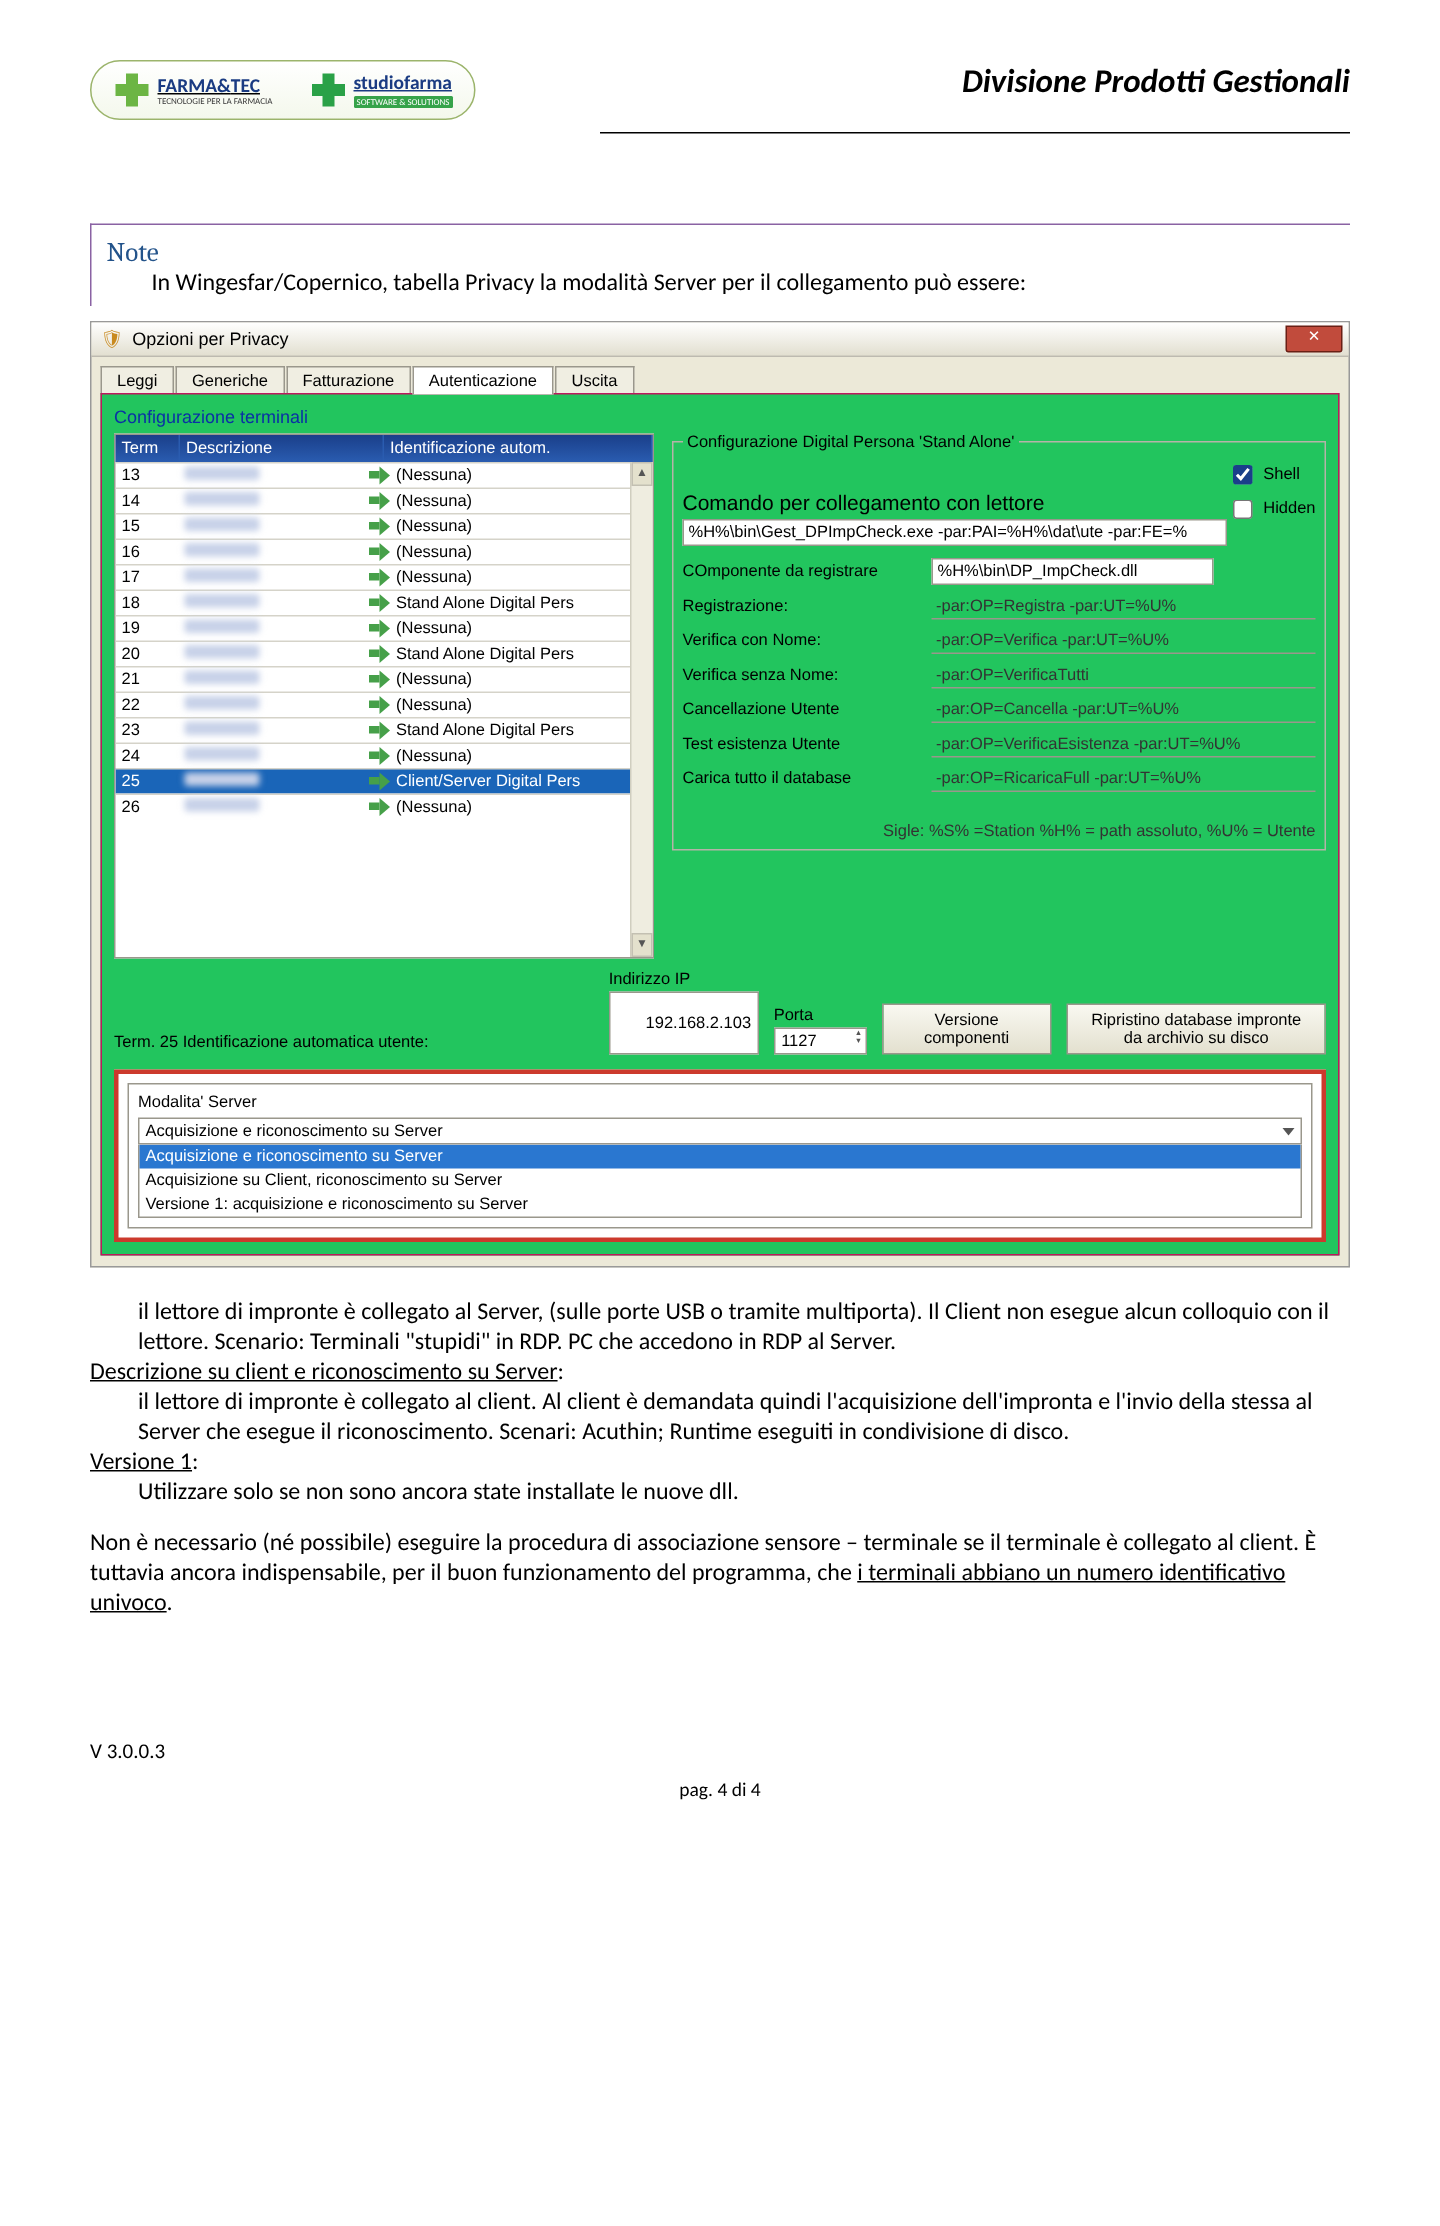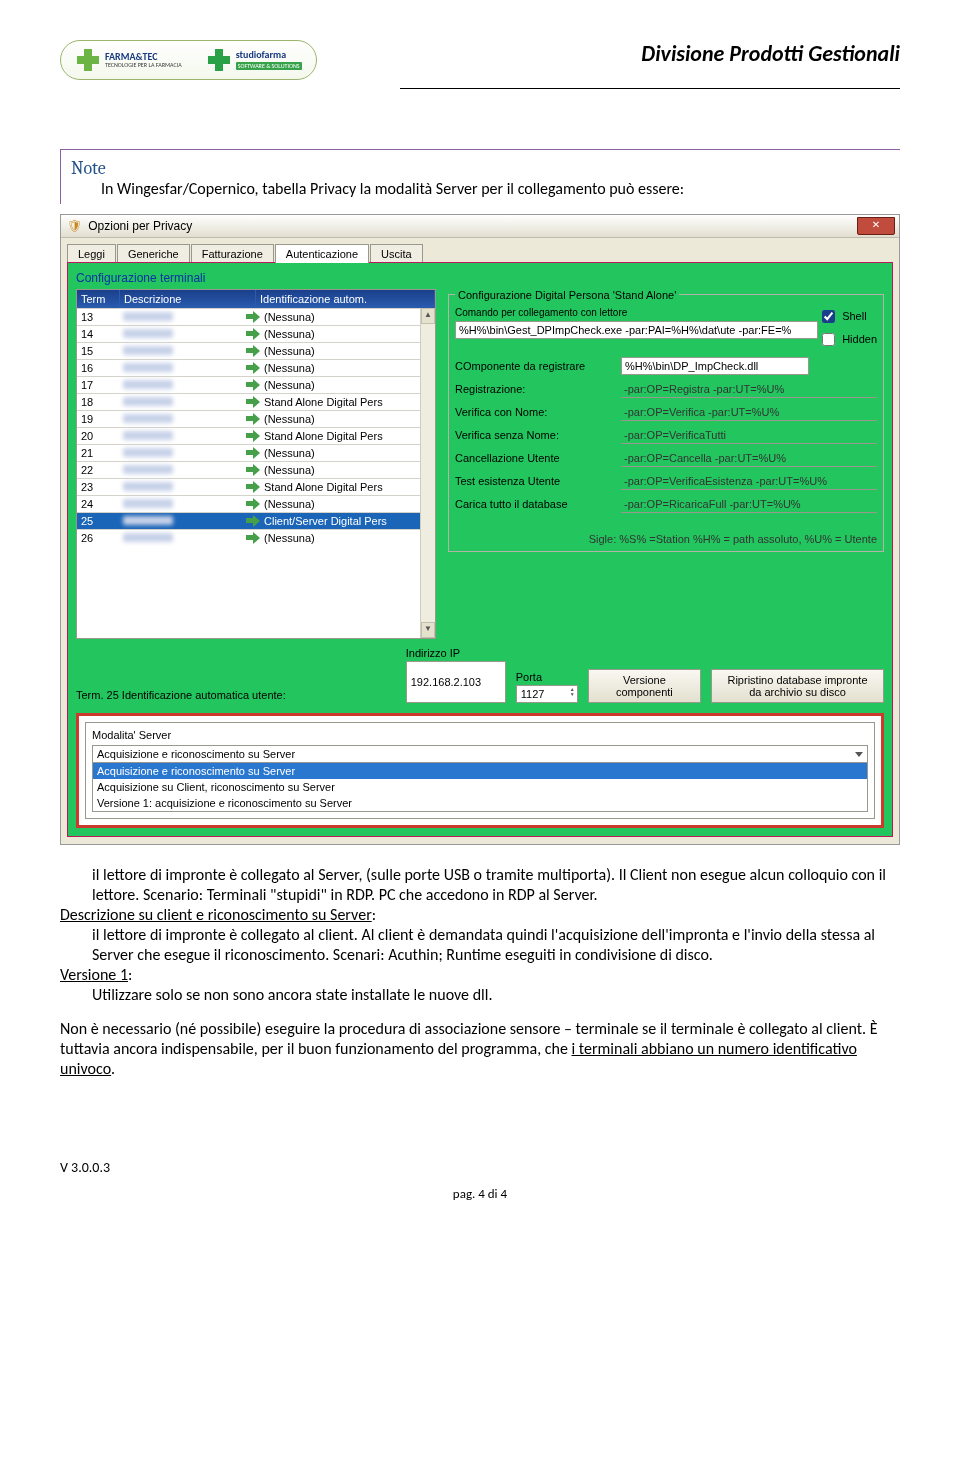--- a/index.html
+++ b/index.html
@@ -42,21 +42,21 @@
   }
   .cross::before, .cross::after {
     content: "";
     position: absolute;
     background: #6cb544;
   }
   .cross::before { left: 9px; top: 2px; width: 8px; height: 22px; }
   .cross::after { top: 9px; left: 2px; height: 8px; width: 22px; }
   .cross.sf::before, .cross.sf::after { background: #2aa147; }
   .logo-text { display: flex; flex-direction: column; line-height: 1; }
-  .logo-text .main { font-weight: 700; font-size: 10px; }
+  .logo-text .main { font-weight: 700; font-size: 13px; text-decoration: underline; }
   .logo-text .sub { font-size: 6px; color: #3a3a3a; }
   .farma-main span { color: #1a3b82; }
   .farma-amp { color: #b31616; }
   .sf-main { color: #1a3b82; }
   .sf-bar { background: #36a34a; color: #fff; font-size: 6px; padding: 1px 2px; border-radius: 1px; margin-top: 2px; }
   .division-title {
     font-family: Calibri, sans-serif;
     font-size: 22px;
     font-style: italic;
     font-weight: 700;
@@ -494,21 +494,21 @@
                 <div class="scroll-btn">▼</div>
               </div>
             </div>
           </div>
         </div>
         <div class="right-col">
           <fieldset class="dp">
             <legend>Configurazione Digital Persona 'Stand Alone'</legend>
             <div style="display:flex; gap:8px; align-items:flex-start;">
               <div style="flex:1;">
-                <div style="font-size:10px; margin-bottom:3px;">Comando per collegamento con lettore</div>
+                <div style="font-size:14px; margin-bottom:3px;margin-top:20px;">Comando per collegamento con lettore</div>
                 <input type="text" style="width: 100%; border: 1px solid rgb(154, 151, 140); padding: 2px 3px; font-size: 11px;" value="%H%\bin\Gest_DPImpCheck.exe -par:PAI=%H%\dat\ute -par:FE=%">
               </div>
               <div style="display:flex; flex-direction:column; gap:4px;">
                 <label class="chk">
                     <input type="checkbox" checked="" style="">
                     <span>Shell</span>
                   </label>
                 <label class="chk">
                     <input type="checkbox" style="">
                     <span>Hidden</span>
@@ -548,21 +548,21 @@
           </fieldset>
         </div>
       </div>
 
       <div class="bottom-row">
         <div class="field-col" style="width:360px;">
           <label>Term. 25 Identificazione automatica utente:</label>
         </div>
         <div class="field-col">
           <label>Indirizzo IP</label>
-          <input type="text" style="border: 1px solid rgb(154, 151, 140); padding: 14px 4px; font-size: 11px; width: 90px;" value="192.168.2.103">
+          <input type="text" style="border: 1px solid rgb(154, 151, 140); padding: 14px 4px; font-size: 11px; width: 90px; text-align: right;" value="192.168.2.103">
         </div>
         <div class="field-col">
           <label>Porta</label>
           <div class="spinner">1127</div>
         </div>
         <div class="btn">Versione componenti</div>
         <div class="btn" style="width:170px;">Ripristino database impronte da archivio su disco</div>
       </div>
 
       <div class="server-box">

